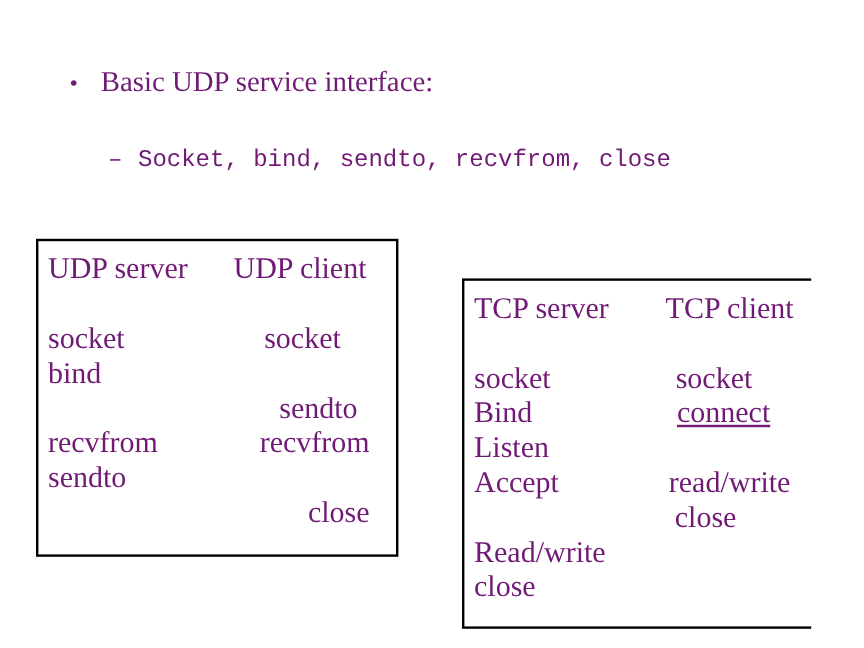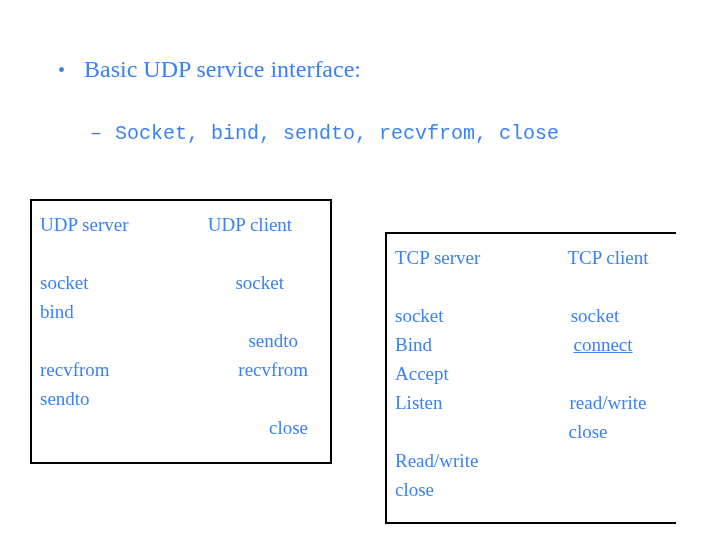--- a/index.html
+++ b/index.html
@@ -8,21 +8,21 @@
     padding: 0;
     background: #ffffff;
   }
   #slide {
     position: relative;
     width: 676px;
     height: 540px;
     background: #ffffff;
     overflow: hidden;
     font-family: "Liberation Serif", "DejaVu Serif", serif;
-    color: #3b82f6;
+    color: #701a75;
     -webkit-font-smoothing: none;
   }
 
   
   .bullet-l1 {
     position: absolute;
     left: 58px;
     top: 54px;
     font-size: 24px;
     line-height: 30px;
@@ -67,21 +67,21 @@
     top: 199px;
     width: 298px;
     height: 292px;
     margin-top: 33px;
   }
 
   .grid {
     position: relative;
     width: 100%;
     height: 100%;
-    font-size: 19px;
+    font-size: 25px;
   }
   .col {
     position: absolute;
     top: 0;
     height: 100%;
   }
   
   .col.server {
     left: 8px;
     text-align: left;
@@ -162,22 +162,22 @@
 
   <div class="tbox" id="tcp-box">
     <div class="grid">
 
       <div class="col server">
         <div class="spacer-top"></div>
         <div class="row head">TCP server</div>
         <div class="row"></div>
         <div class="row">socket</div>
         <div class="row">Bind</div>
+        <div class="row">Listen</div>
         <div class="row">Accept</div>
-        <div class="row">Listen</div>
         <div class="row"></div>
         <div class="row">Read/write</div>
         <div class="row">close</div>
         <div class="row"></div>
       </div>
 
       <div class="col client">
         <div class="spacer-top"></div>
         <div class="row head pr0">TCP client</div>
         <div class="row"></div>

